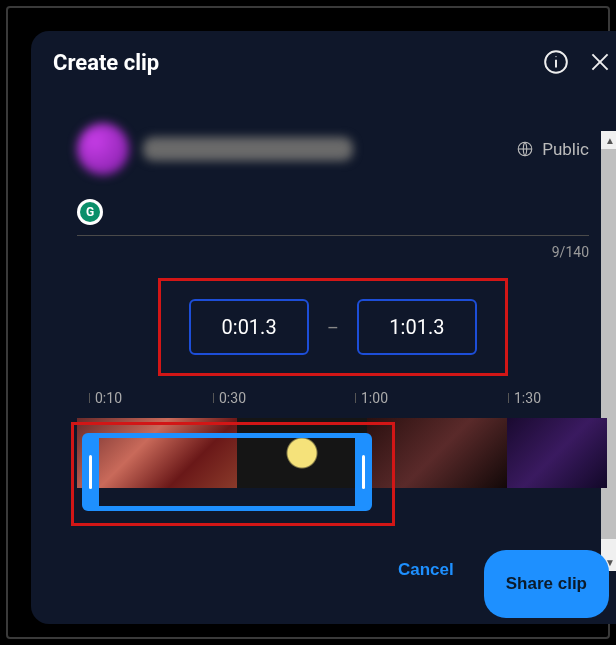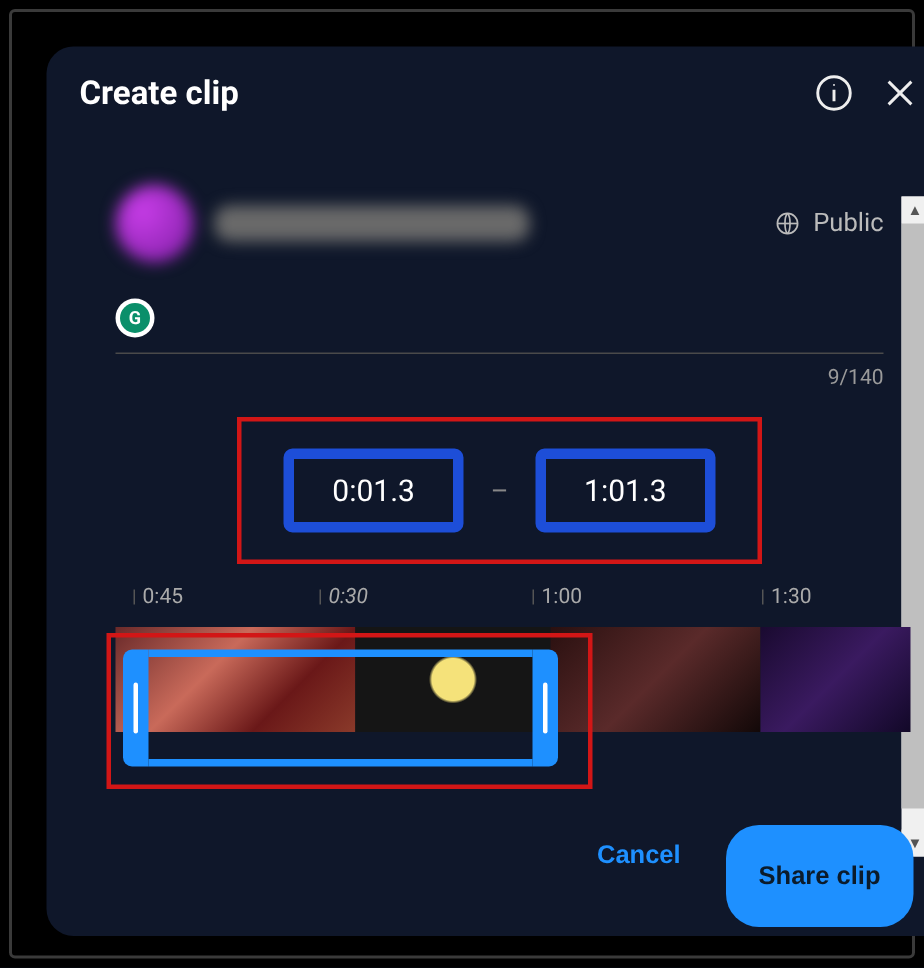--- a/index.html
+++ b/index.html
@@ -50,30 +50,30 @@
   .name-input { flex: 1; background: none; border: none; outline: none; color: #fff; font-size: 18px; }
   .badge { width: 26px; height: 26px; border-radius: 50%; background: #fff; display: flex; align-items: center; justify-content: center; }
   .badge-inner { width: 20px; height: 20px; border-radius: 50%; background: #0a8f6a; color: #fff; font-size: 12px; font-weight: 700; display: flex; align-items: center; justify-content: center; }
   .counter { text-align: right; color: #9a9a9a; font-size: 14px; margin-bottom: 18px; }
   .time-box {
     margin: 0 auto 18px auto; width: 350px; height: 98px;
     border: 3px solid #d21616;
     display: flex; align-items: center; justify-content: center; gap: 18px;
   }
   .time-field {
-    width: 120px; height: 56px; border: 7px solid #1d4ed8; border-radius: 6px;
+    width: 120px; height: 56px; border: 2px solid #1d4ed8; border-radius: 6px;
     background: none; color: #fff; font-size: 20px; 
     display: flex; align-items: center; justify-content: center;
   }
   .dash { color: #888; font-size: 18px; }
   .timeline-ticks { position: relative; height: 28px; margin-left: 12px; }
   .tick { position: absolute; top: 0; color: #aaa; font-size: 14px; }
   .tick::before { content: ""; position: absolute; left: 0; top: -1px; width: 1px; height: 10px; background: #555; }
   .tick span { position: relative; left: 6px; top: -4px; }
-  .t0 { left: 0px; } .t30 { left: 124px; font-style: italic; } .t60 { left: 266px; } .t90 { left: 398px; margin-left: 21px; }
+  .t0 { left: 0px; } .t30 { left: 124px; } .t60 { left: 266px; } .t90 { left: 398px; margin-left: 21px; }
   .timeline-select {
     position: relative; margin-left: -6px; width: 324px; height: 104px;
     border: 3px solid #d21616; padding: 6px;
   }
   .filmstrip {
     position: absolute; left: 0; top: 24px; height: 70px; width: 530px;
     display: flex;
   }
   .film-a { flex: 0 0 160px; background: linear-gradient(135deg, #6a2a2a, #c96a5a 40%, #6a1818 70%, #8a3a2a); }
   .film-b { flex: 0 0 130px; background: radial-gradient(circle at 50% 50%, #f5e27a 0 14px, #151515 16px 100%), #111; }
@@ -158,21 +158,21 @@
         <div class="counter">9/140</div>
 
         <div class="time-box">
           <div class="time-field">0:01.3</div>
           <div class="dash">–</div>
           <div class="time-field">1:01.3</div>
         </div>
 
         <div class="timeline-wrap">
           <div class="timeline-ticks">
-            <div class="tick t0"><span>0:45</span></div>
+            <div class="tick t0"><span>0:10</span></div>
             <div class="tick t30"><span>0:30</span></div>
             <div class="tick t60"><span>1:00</span></div>
             <div class="tick t90"><span>1:30</span></div>
           </div>
           <div class="filmstrip">
             <div class="film-a"></div>
             <div class="film-b"></div>
             <div class="film-c"></div>
             <div class="film-d"></div>
           </div>

